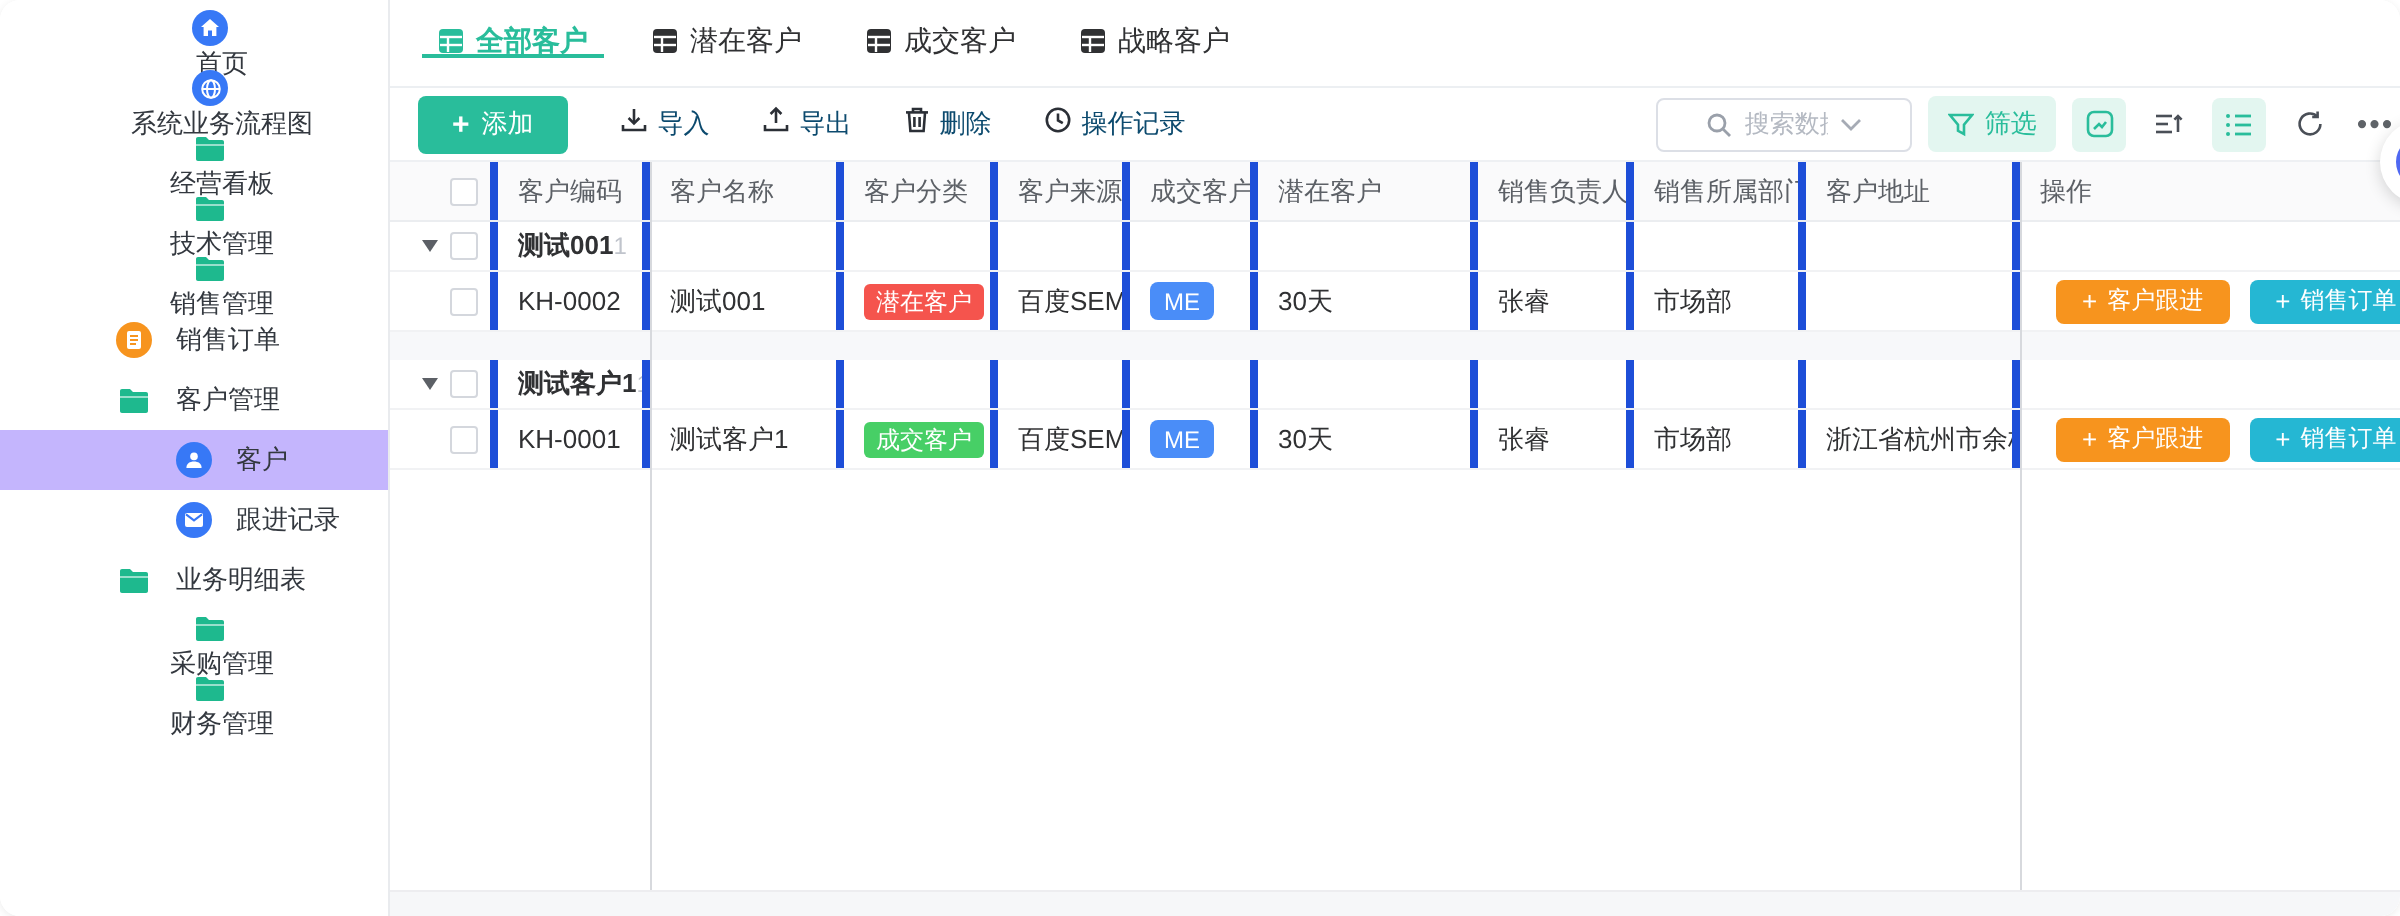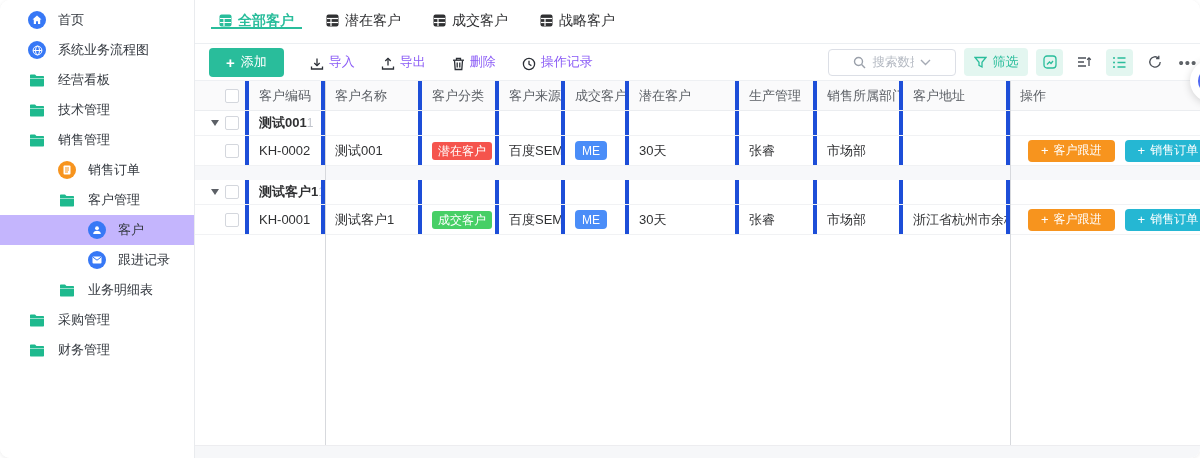--- a/index.html
+++ b/index.html
@@ -2,42 +2,42 @@
 <html><head>
 <meta charset="utf-8">
 <style>
   * { margin:0; padding:0; box-sizing:border-box; }
   html,body { width:1200px; height:458px; background:#fff; font-family:"Liberation Sans","DejaVu Sans",sans-serif; }
   .app { position:relative; width:1200px; height:458px; display:flex; background:#fff; border-radius:10px; overflow:hidden; box-shadow:0 1px 4px rgba(0,0,0,.08); }
 
   
   .sidebar { width:195px; height:100%; background:#fff; border-right:1px solid #e9ebee; padding-top:5px; flex-shrink:0; }
   .side-item { height:30px; display:flex; align-items:center; cursor:pointer; color:#33383f; font-size:13px; }
-  .side-item.indent-0 { padding-left:28px; }
+  .side-item.indent-0 { padding-left:28px;flex-direction:column; }
   .side-item.indent-1 { padding-left:58px; }
   .side-item.indent-2 { padding-left:88px; }
   .side-item.active { background:#c4b5fd; }
   .side-icon { width:18px; height:18px; margin-right:12px; display:flex; align-items:center; justify-content:center; flex-shrink:0; }
   .circle-ic { width:18px; height:18px; border-radius:50%; display:flex; align-items:center; justify-content:center; }
   .blue-ic { background:#3778f6; }
   .orange-ic { background:#f7941e; }
 
   
   .main { position:relative; flex:1; height:100%; display:flex; flex-direction:column; background:#fff; }
 
   
   .tabbar { height:44px; display:flex; align-items:stretch; border-bottom:1px solid #ecef f2; border-bottom:1px solid #eceff2; padding-left:8px; }
   .tab { display:flex; align-items:center; gap:6px; padding:0 8px; margin:14px 8px; font-size:14px; color:#303133; cursor:pointer; border-bottom:2px solid transparent; }
   .tab.active { color:#29bd9b; border-bottom-color:#29bd9b; font-weight:bold; }
 
   
   .toolbar { height:36px; display:flex; align-items:center; padding:0 12px 0 14px; }
   .btn-add { height:29px; padding:0 17px; background:#29bd9b; color:#fff; font-size:13px; border:none; border-radius:4px; display:flex; align-items:center; gap:6px; cursor:pointer; }
   .btn-add .plus { font-size:15px; font-weight:bold; line-height:1; }
-  .tool-link { display:flex; align-items:flex-end; gap:5px; font-size:13px; color:#8b5cf6; margin-left:26px; cursor:pointer; }
+  .tool-link { display:flex; align-items:flex-start; gap:5px; font-size:13px; color:#0c4a6e; margin-left:26px; cursor:pointer; }
   .tool-right { margin-left:auto; display:flex; align-items:center; gap:8px; }
   .searchbox { width:128px; height:27px; border:1px solid #dcdfe6; border-radius:4px; display:flex; align-items:center; padding:0 24px; gap:6px; background:#fff; }
   .searchbox input { border:none; outline:none; flex:1; min-width:0; font-size:12.5px; color:#333; font-family:inherit; }
   .searchbox input::placeholder { color:#b4b9c2; }
   .btn-filter { height:28px; padding:0 10px; background:#e3f6f0; color:#29bd9b; font-size:13px; border:none; border-radius:4px; display:flex; align-items:center; gap:5px; cursor:pointer; }
   .iconbtn { width:27px; height:27px; border-radius:4px; display:flex; align-items:center; justify-content:center; cursor:pointer; color:#4a4f57; }
   .iconbtn.mint { background:#e3f6f0; color:#29bd9b; }
   .more-dots { font-size:15px; color:#5f6368; letter-spacing:1px; cursor:pointer; padding:0 2px; }
 
   
@@ -383,21 +383,21 @@
       <div class="trow thead">
         <div class="cell c0">
             <span class="cb"></span>
           </div>
         <div class="cell c1">客户编码</div>
         <div class="cell c2">客户名称</div>
         <div class="cell c3">客户分类</div>
         <div class="cell c4">客户来源</div>
         <div class="cell c5">成交客户</div>
         <div class="cell c6">潜在客户</div>
-        <div class="cell c7">生产管理</div>
+        <div class="cell c7">销售负责人</div>
         <div class="cell c8">销售所属部门</div>
         <div class="cell c9">客户地址</div>
         <div class="cell c10">操作</div>
       </div>
 
       <div class="trow grow">
         <div class="cell c0">
           <span class="tri"></span>
           <span class="cb"></span>
         </div>

